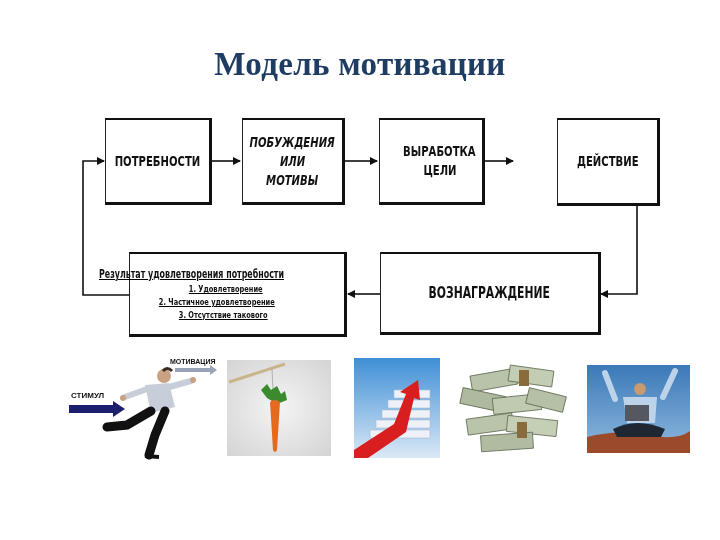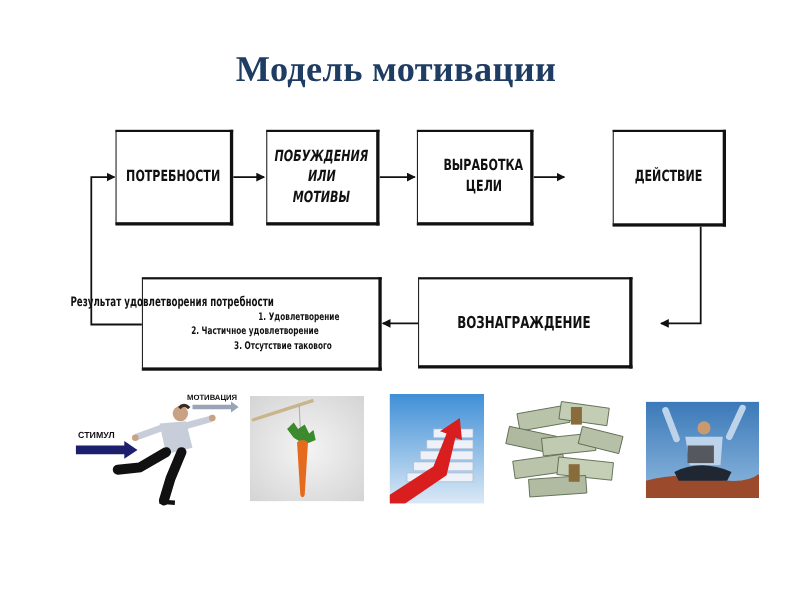--- a/index.html
+++ b/index.html
@@ -1,20 +1,20 @@
 <!DOCTYPE html>
 <html><head>
 <meta charset="utf-8">
 <style>
   html,body{margin:0;padding:0;background:#ffffff;}
   body{width:720px;height:540px;position:relative;overflow:hidden;font-family:"Liberation Sans",sans-serif;}
   .title{position:absolute;left:0;top:46px;width:720px;text-align:center;font-family:"Liberation Serif","DejaVu Serif",serif;font-weight:bold;font-size:33px;color:#1f3d63;letter-spacing:0.3px;}
   .box{position:absolute;background:#fff;border-left:1.5px solid #222;border-top:2px solid #111;border-right:3px solid #111;border-bottom:3px solid #111;box-sizing:border-box;display:flex;align-items:center;justify-content:center;text-align:center;}
   .lbl{font-family:"DejaVu Sans",sans-serif;font-weight:bold;color:#111;font-size:14px;line-height:19px;transform:scaleX(0.72);white-space:nowrap;text-transform:uppercase;}
-  .res{flex-direction:column;align-items:flex-end;justify-content:center;padding-left:4px;}
+  .res{flex-direction:column;align-items:center;justify-content:center;padding-left:4px;text-decoration:underline;}
   .res .head{font-family:"DejaVu Sans",sans-serif;font-weight:bold;font-size:12px;transform:scaleX(0.66);transform-origin:left center;white-space:nowrap;color:#111;line-height:15px;}
   .res .item{font-family:"DejaVu Sans",sans-serif;font-weight:bold;font-size:9.5px;transform:scaleX(0.7);transform-origin:left center;white-space:nowrap;color:#111;line-height:13px;padding-left:14px;}
   svg.lines{position:absolute;left:0;top:0;}
   .photo{position:absolute;overflow:hidden;margin-left:32px;}
 </style>
 </head>
 <body>
 
 <div class="title">Модель мотивации</div>
 
@@ -53,21 +53,21 @@
 <div class="box" style="left:515px;top:118px;width:103px;height:88px;margin-left:42px;">
   <div class="lbl">Действие</div>
 </div>
 
 <div class="box res" style="left:129px;top:252px;width:218px;height:85px;">
   <div class="head">Результат удовлетворения потребности</div>
   <div class="item">1. Удовлетворение</div>
   <div class="item">2. Частичное удовлетворение</div>
   <div class="item">3. Отсутствие такового</div>
 </div>
-<div class="box" style="left:380px;top:252px;width:195px;height:83px;justify-content:center;">
+<div class="box" style="left:380px;top:252px;width:221px;height:83px;justify-content:center;">
   <div class="lbl" style="font-size:15px;">Вознаграждение</div>
 </div>
 
 <div class="photo" style="left:35px;top:355px;width:158px;height:105px;">
   <svg width="158" height="105" viewBox="0 0 158 105">
     <rect width="158" height="105" fill="#fff"></rect>
     <text x="103" y="9" font-family="Liberation Sans, sans-serif" font-size="7" font-weight="bold" fill="#111">МОТИВАЦИЯ</text>
     <path d="M108,13 L143,13 L143,10 L150,15 L143,20 L143,17 L108,17 Z" fill="#9aa4b8"></path>
     <text x="4" y="43" font-family="Liberation Sans, sans-serif" font-size="8" font-weight="bold" fill="#111">СТИМУЛ</text>
     <path d="M2,50 L46,50 L46,46 L58,54 L46,62 L46,58 L2,58 Z" fill="#1b1f6e"></path>

